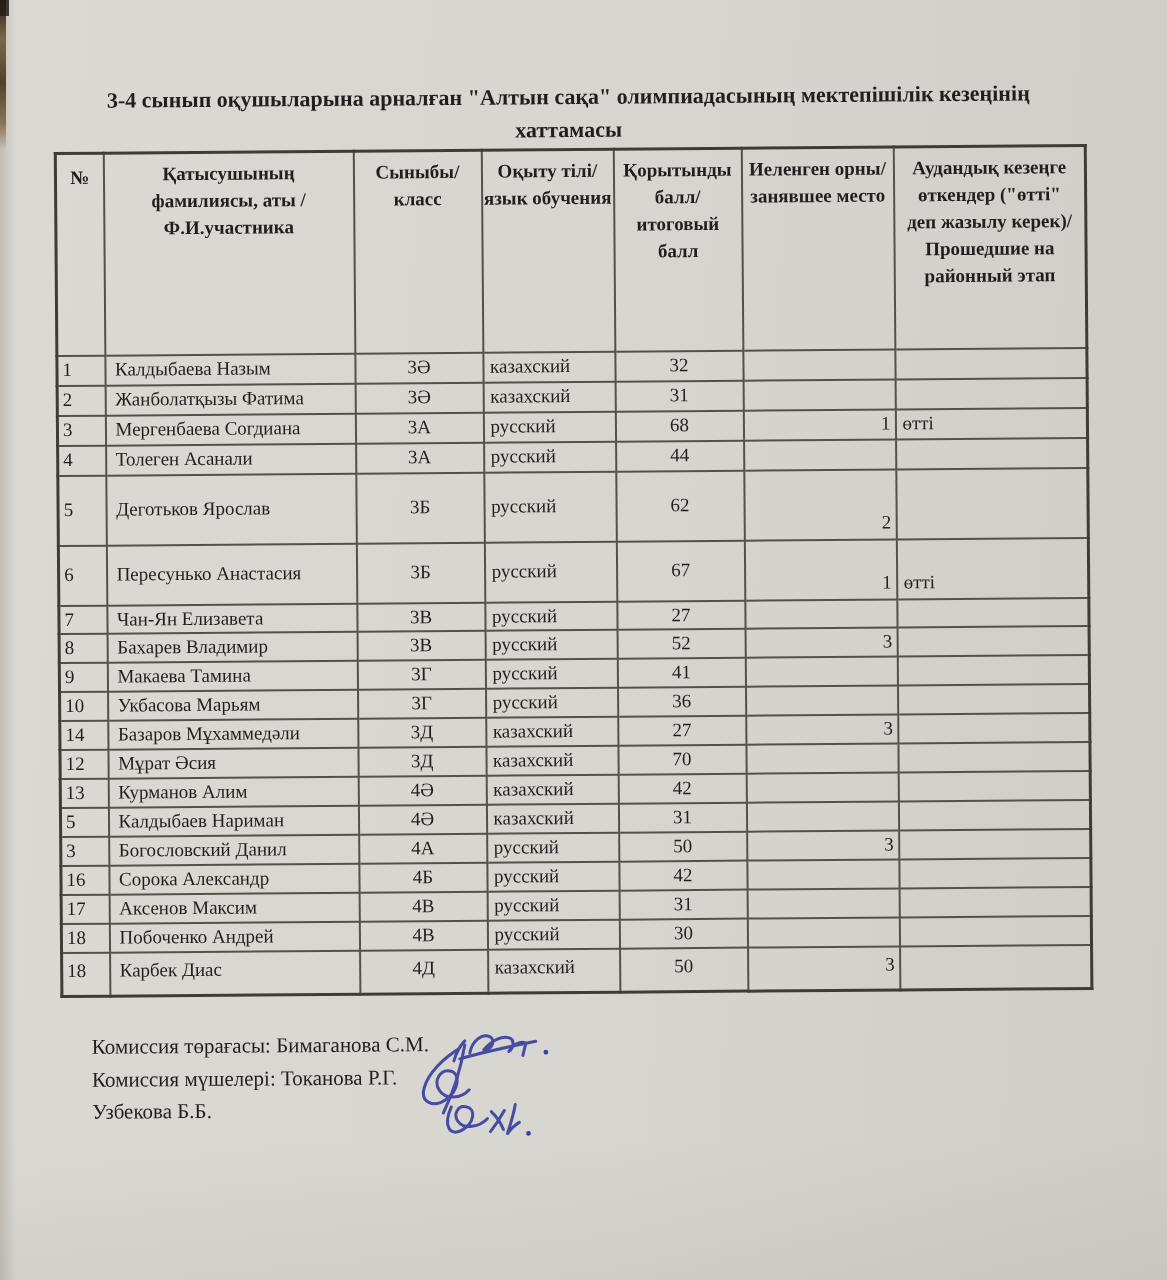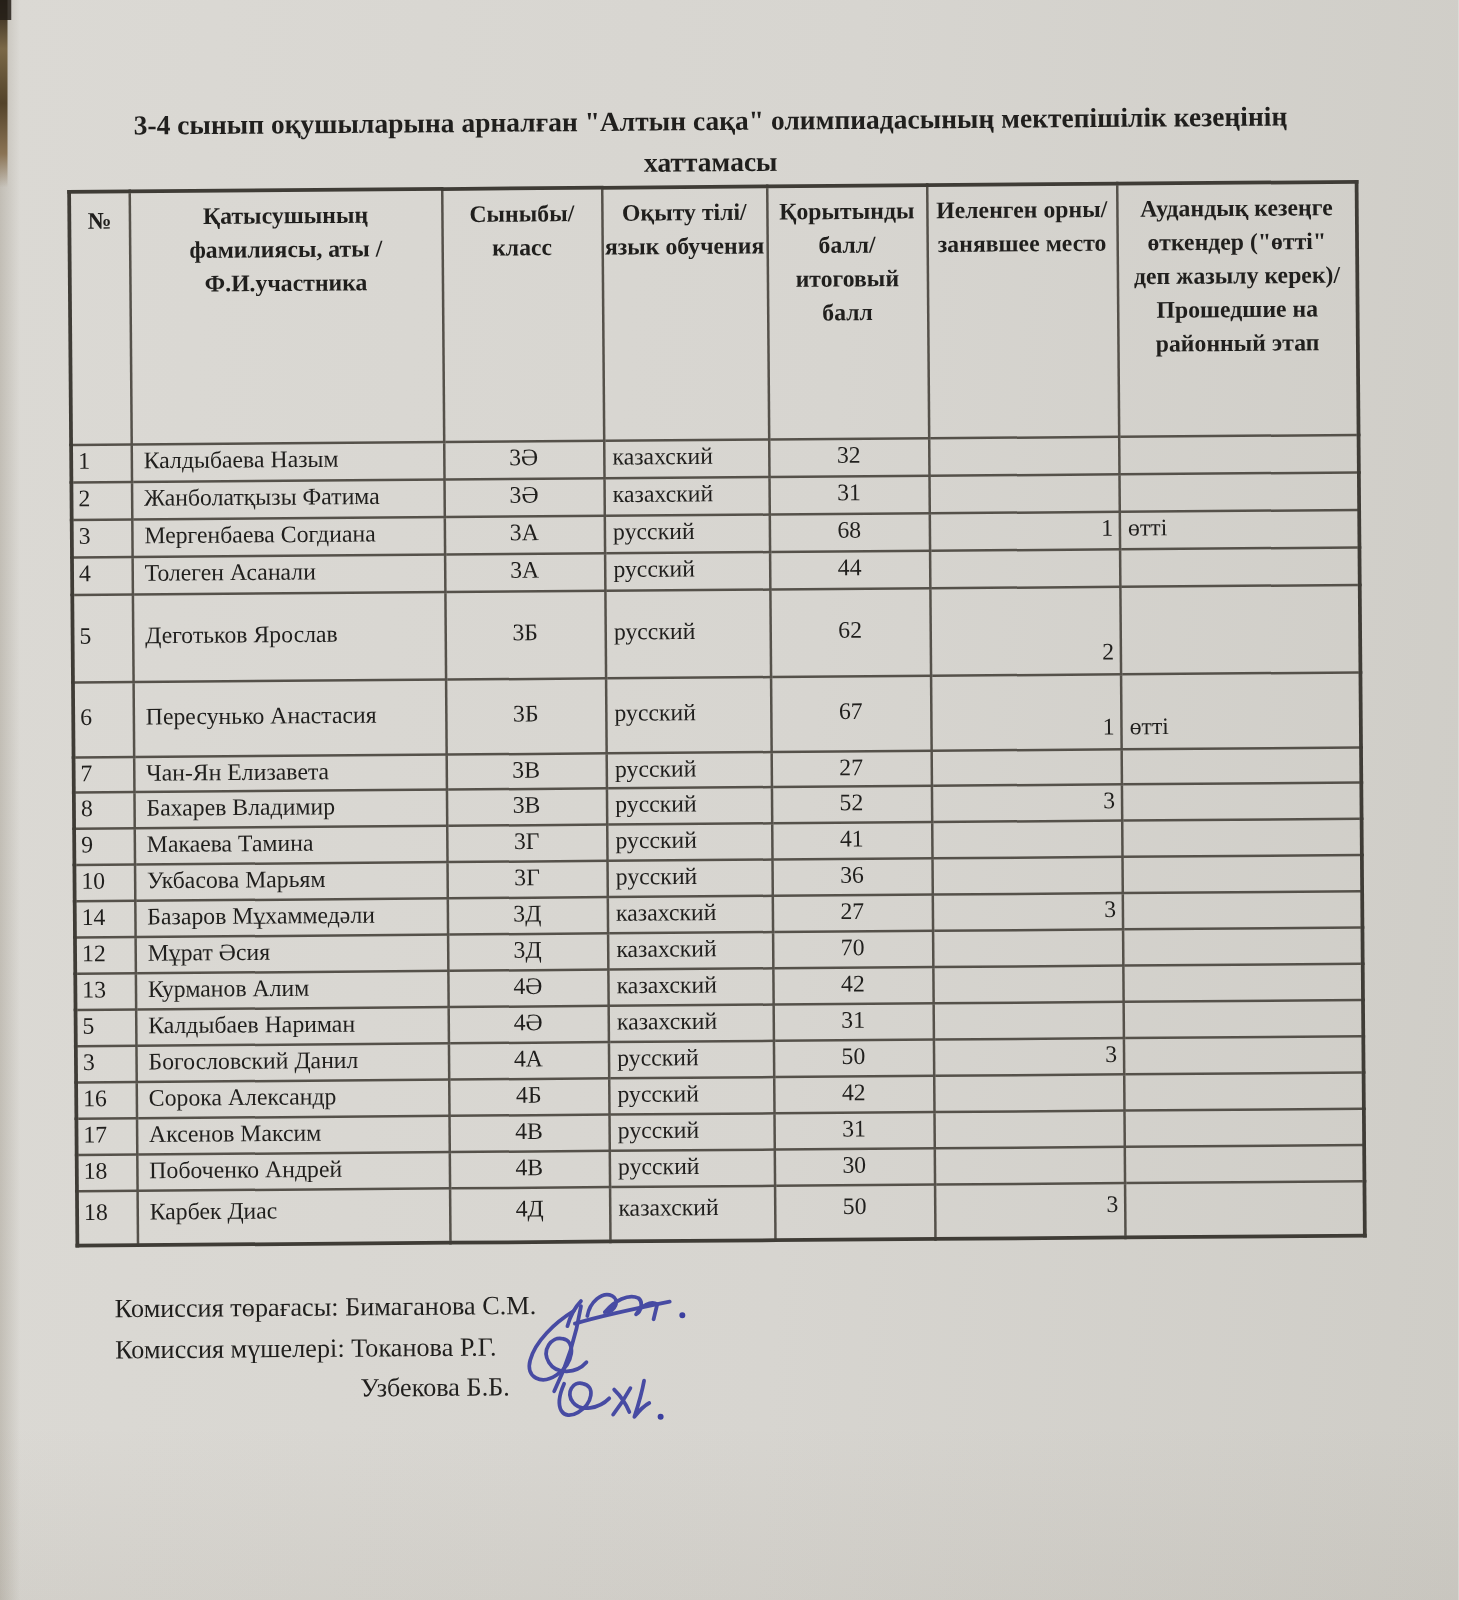--- a/index.html
+++ b/index.html
@@ -53,21 +53,21 @@
   .protocol td.c-place{text-align:right;padding-right:4px;}
   .protocol td.c-pass{text-align:left;padding-left:6px;}
 
   .protocol tbody tr:nth-child(5) td.c-place,
   .protocol tbody tr:nth-child(6) td.c-place,
   .protocol tbody tr:nth-child(6) td.c-pass{vertical-align:bottom;padding-bottom:2px;}
   .protocol tbody tr:nth-child(19) td{vertical-align:top;padding-top:4px;}
 
   .footer{position:absolute;left:88px;top:1027px;font-size:21px;line-height:32.5px;}
   .footer .row{white-space:nowrap;}
-  .footer .indent{margin-left:196px;}
+  .footer .indent{}
 
   .signature-svg{position:absolute;left:398px;top:1010px;width:180px;height:150px;}
 </style>
 </head>
 <body>
 
 <div class="edge-strip"></div>
 <div class="corner-dark"></div>
 <div class="left-shade"></div>
 <div class="bottom-shade"></div>

